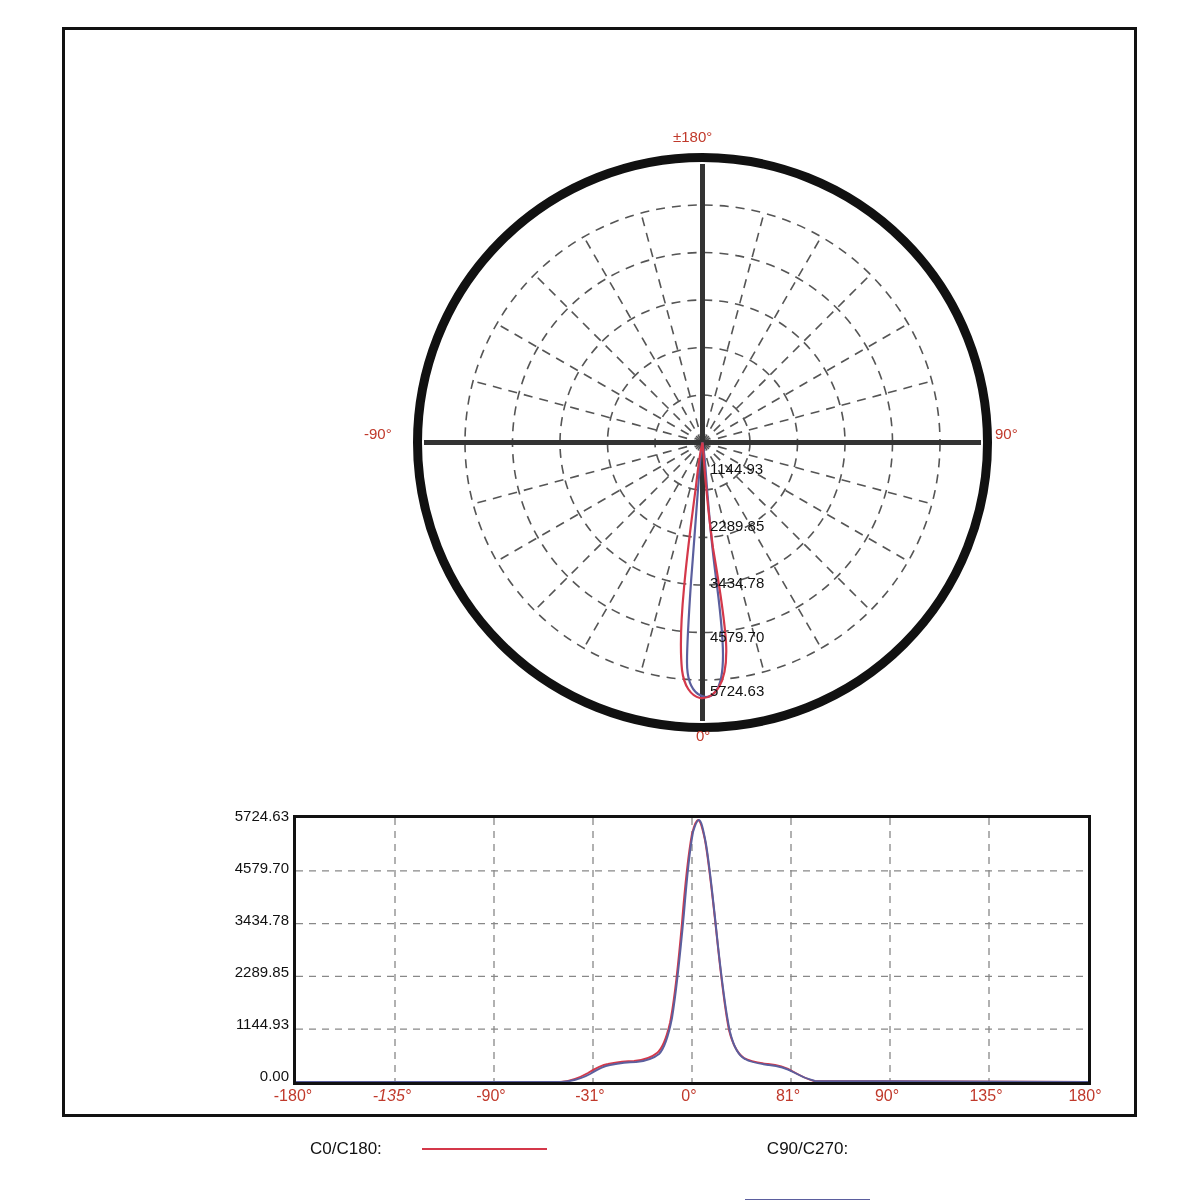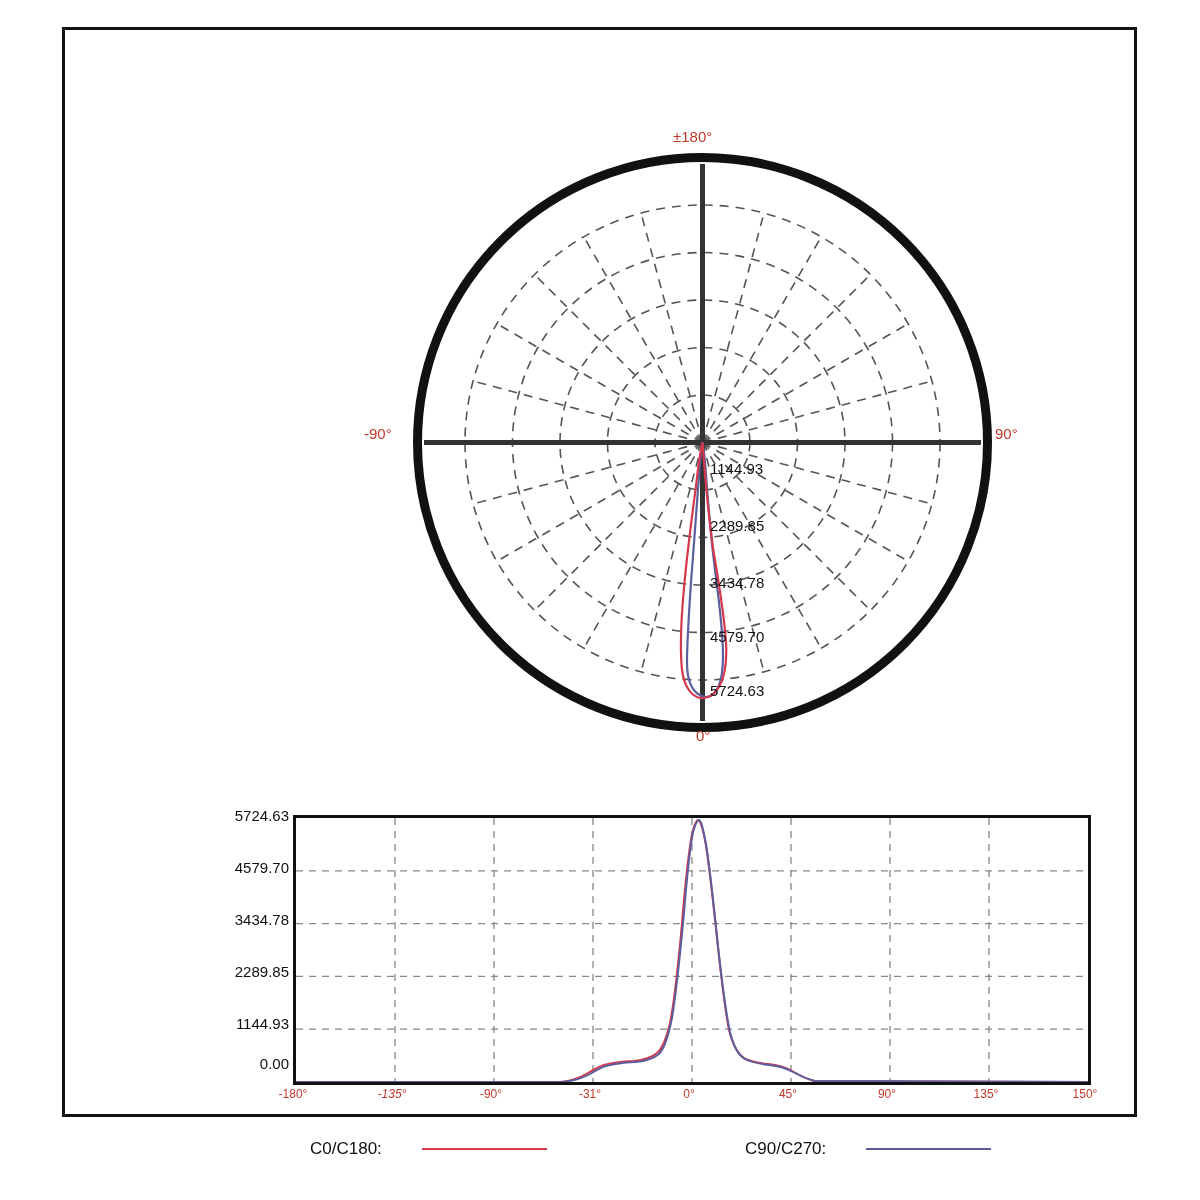--- a/index.html
+++ b/index.html
@@ -85,21 +85,21 @@
     color: #111111;
     font-size: 15px;
     text-align: right;
     white-space: nowrap;
     width: 120px;
   }
   .x-tick {
     position: absolute;
     top: 272px;
     color: #c0392b;
-    font-size: 12px;
+    font-size: 16px;
     text-align: center;
     white-space: nowrap;
     width: 70px;
   }
 
   
   #legend {
     position: absolute;
     left: 140px;
     top: 1105px;
@@ -118,21 +118,21 @@
     white-space: nowrap;
   }
   .legend-swatch {
     display: inline-block;
     width: 125px;
     height: 0;
     border-top-width: 2px;
     border-top-style: solid;
   }
   #legend-c0 { left: 105px; top: 4px; }
-  #legend-c90 { left: 540px; top: 4px; }
+  #legend-c90 { left: 540px; top: 4px; flex-direction: column; }
 </style>
 </head>
 <body>
 
 <div id="page">
   <div id="frame">
 
     <div id="polar-wrap">
       <svg id="polar-svg" width="585" height="585" viewBox="0 0 585 585">
 
@@ -212,21 +212,21 @@
     <div class="ring-label" style="left:645px; top:598px;">4579.70</div>
     <div class="ring-label" style="left:645px; top:652px;">5724.63</div>
 
     <div id="cart-wrap">
 
       <div class="y-tick" style="top:-8px;">5724.63</div>
       <div class="y-tick" style="top:44px;">4579.70</div>
       <div class="y-tick" style="top:96px;">3434.78</div>
       <div class="y-tick" style="top:148px;">2289.85</div>
       <div class="y-tick" style="top:200px;">1144.93</div>
-      <div class="y-tick" style="top:240px;">0.00</div>
+      <div class="y-tick" style="top:252px;">0.00</div>
 
       <div id="cart-plot">
         <svg id="cart-svg" width="792" height="264" viewBox="0 0 792 264">
 
           <g stroke="#888888" stroke-width="1.3" stroke-dasharray="7,6">
             <line x1="0" y1="52.8" x2="792" y2="52.8"></line>
             <line x1="0" y1="105.6" x2="792" y2="105.6"></line>
             <line x1="0" y1="158.4" x2="792" y2="158.4"></line>
             <line x1="0" y1="211.2" x2="792" y2="211.2"></line>
           </g>
@@ -277,24 +277,24 @@
                    C 504,258 511,261 519,263
                    L 792,264"></path>
         </svg>
       </div>
 
       <div class="x-tick" style="left:53px;">-180°</div>
       <div class="x-tick" style="left:152px;font-style:italic;">-135°</div>
       <div class="x-tick" style="left:251px;">-90°</div>
       <div class="x-tick" style="left:350px;">-31°</div>
       <div class="x-tick" style="left:449px;">0°</div>
-      <div class="x-tick" style="left:548px;">45°</div>
+      <div class="x-tick" style="left:548px;">81°</div>
       <div class="x-tick" style="left:647px;">90°</div>
       <div class="x-tick" style="left:746px;text-align:center;">135°</div>
-      <div class="x-tick" style="left:845px;">150°</div>
+      <div class="x-tick" style="left:845px;">180°</div>
     </div>
 
     <div id="legend">
       <div class="legend-entry" id="legend-c0">
         <span class="legend-label">C0/C180:</span>
         <span class="legend-swatch" style="border-top-color:#d4384a;"></span>
       </div>
       <div class="legend-entry" id="legend-c90">
         <span class="legend-label">C90/C270:</span>
         <span class="legend-swatch" style="border-top-color:#5b5f9e;"></span>

